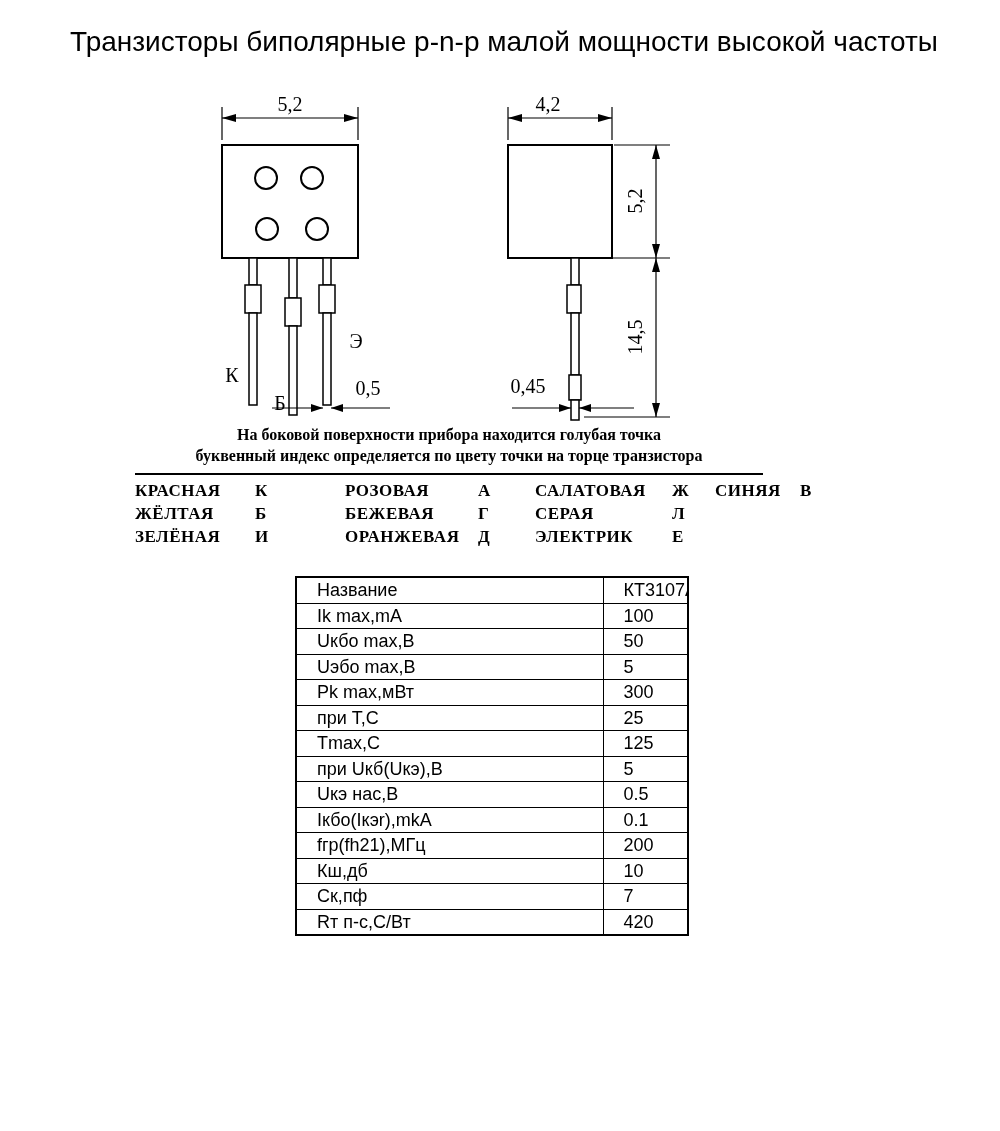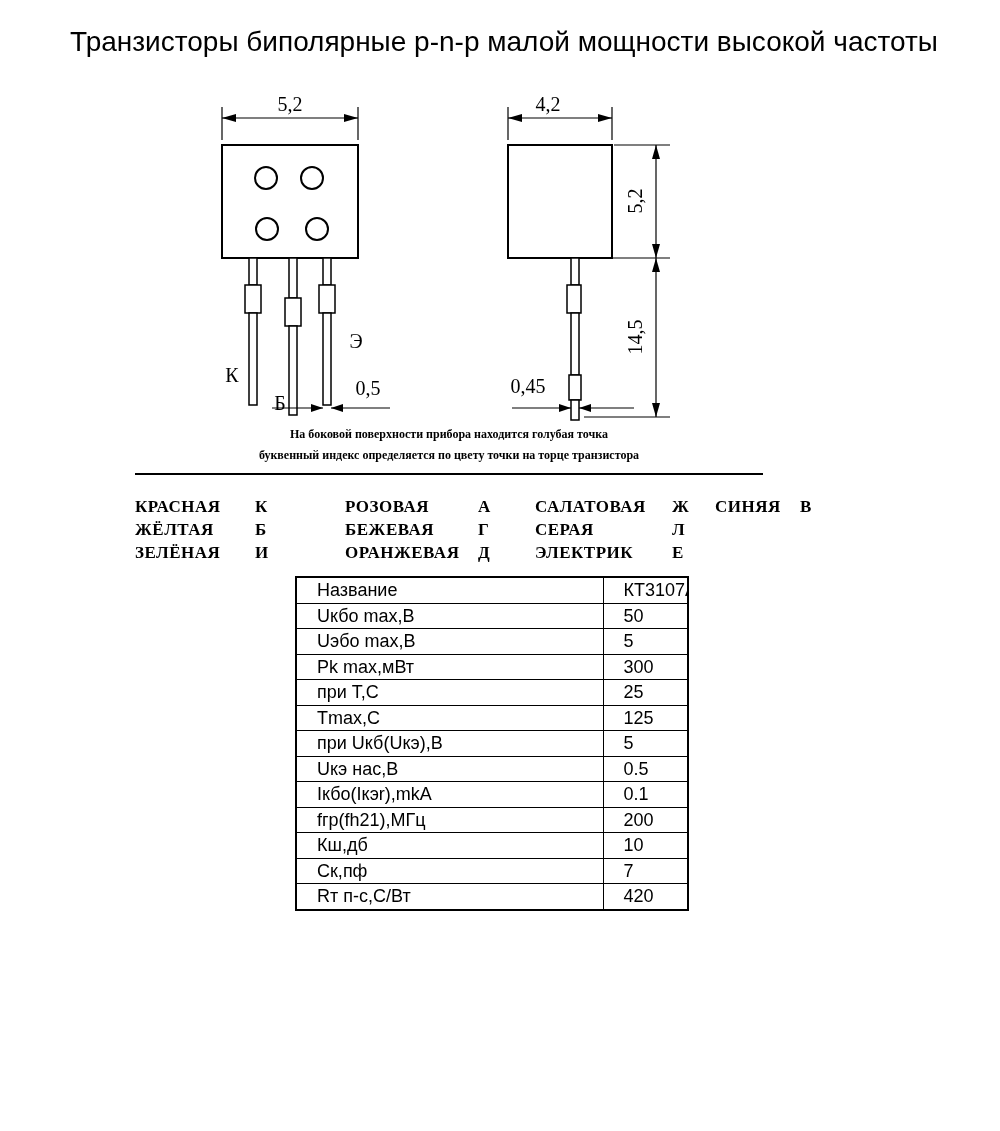--- a/index.html
+++ b/index.html
@@ -26,36 +26,35 @@
     font-family: "Liberation Serif", serif;
     font-size: 20px;
     fill: #000;
   }
 
   .notes {
     left: 135px; top: 424px; width: 628px;
     text-align: center;
     font-family: "Liberation Serif", serif;
     font-weight: bold;
-    font-size: 12px;
+    font-size: 16px;
     line-height: 21px;
     border-bottom: 2px solid #000;
     padding-bottom: 7px;
   }
 
   .color-table {
     left: 135px; top: 479px; width: 700px;
     display: grid;
     grid-template-columns: 120px 90px 133px 57px 137px 43px 85px auto;
     font-family: "Liberation Serif", serif;
     font-weight: bold;
     font-size: 17px;
     line-height: 23px;
     letter-spacing: 0.5px;
-    margin-top: 16px;
   }
 
   table.params {
     left: 295px; top: 576px;
     border-collapse: collapse;
     table-layout: fixed;
     width: 392px;
     font-family: "Liberation Sans", sans-serif;
     font-size: 18px;
     color: #000;
@@ -202,20 +201,24 @@
     <colgroup>
         <col class="c-name">
         <col class="c-value">
       </colgroup>
     <tbody>
       <tr>
         <td>Название</td>
         <td>КТ3107А</td>
       </tr>
       <tr>
+        <td>Ik max,mA</td>
+        <td>100</td>
+      </tr>
+      <tr>
         <td>Uкбо max,В</td>
         <td>50</td>
       </tr>
       <tr>
         <td>Uэбо max,В</td>
         <td>5</td>
       </tr>
       <tr>
         <td>Pk max,мВт</td>
         <td>300</td>

